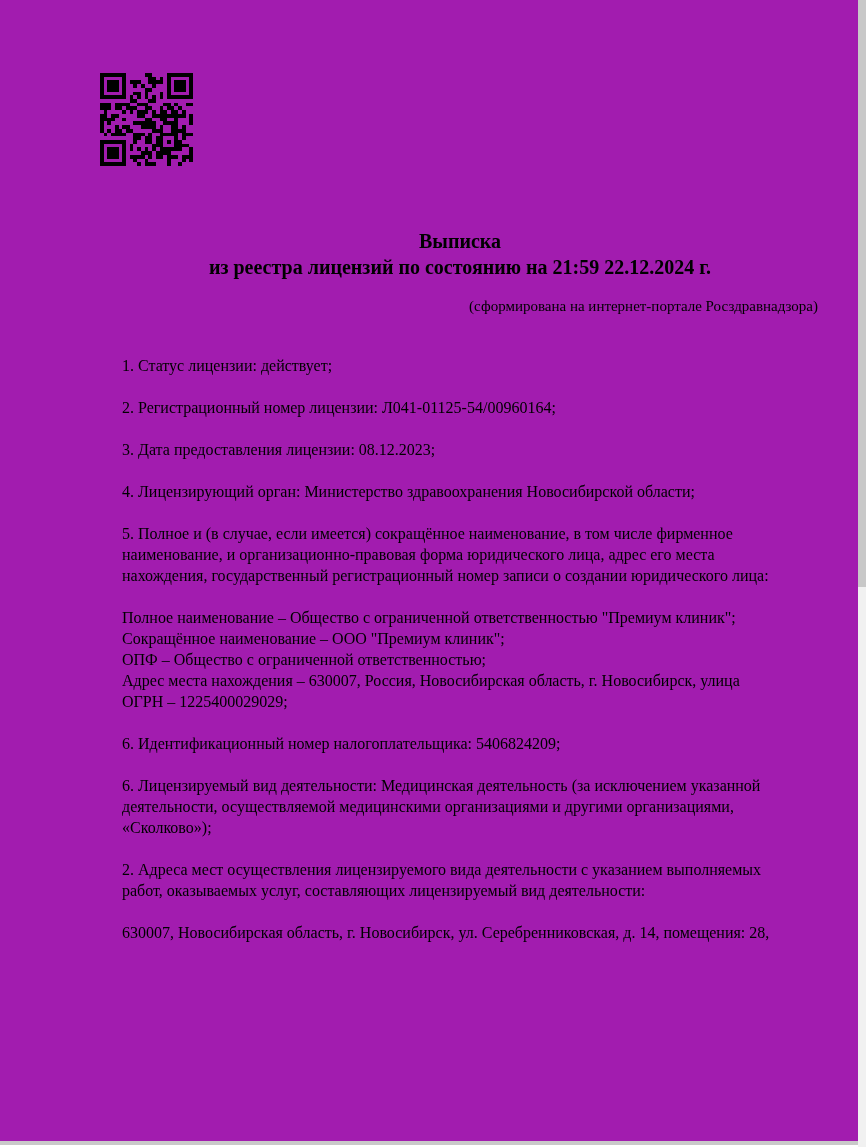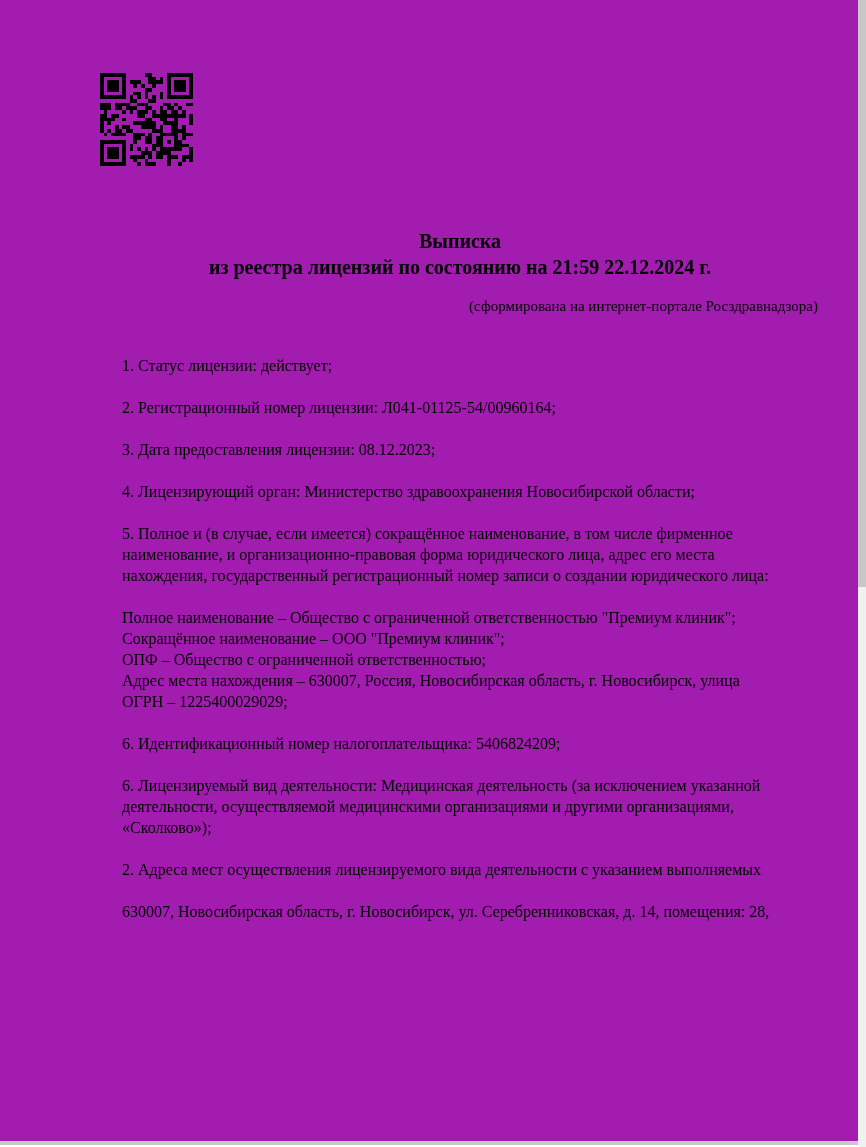--- a/index.html
+++ b/index.html
@@ -402,20 +402,21 @@
     <div class="para">
       <div class="line">6. Идентификационный номер налогоплательщика: 5406824209;</div>
     </div>
     <div class="para">
       <div class="line">6. Лицензируемый вид деятельности: Медицинская деятельность (за исключением указанной</div>
       <div class="line">деятельности, осуществляемой медицинскими организациями и другими организациями,</div>
       <div class="line">«Сколково»);</div>
     </div>
     <div class="para">
       <div class="line">2. Адреса мест осуществления лицензируемого вида деятельности с указанием выполняемых</div>
+      <div class="line">работ, оказываемых услуг, составляющих лицензируемый вид деятельности:</div>
     </div>
     <div class="para">
       <div class="line">630007, Новосибирская область, г. Новосибирск, ул. Серебренниковская, д. 14, помещения: 28,</div>
     </div>
   </div>
 
 </div>
 
 <div class="page-bottom-edge"></div>
 

